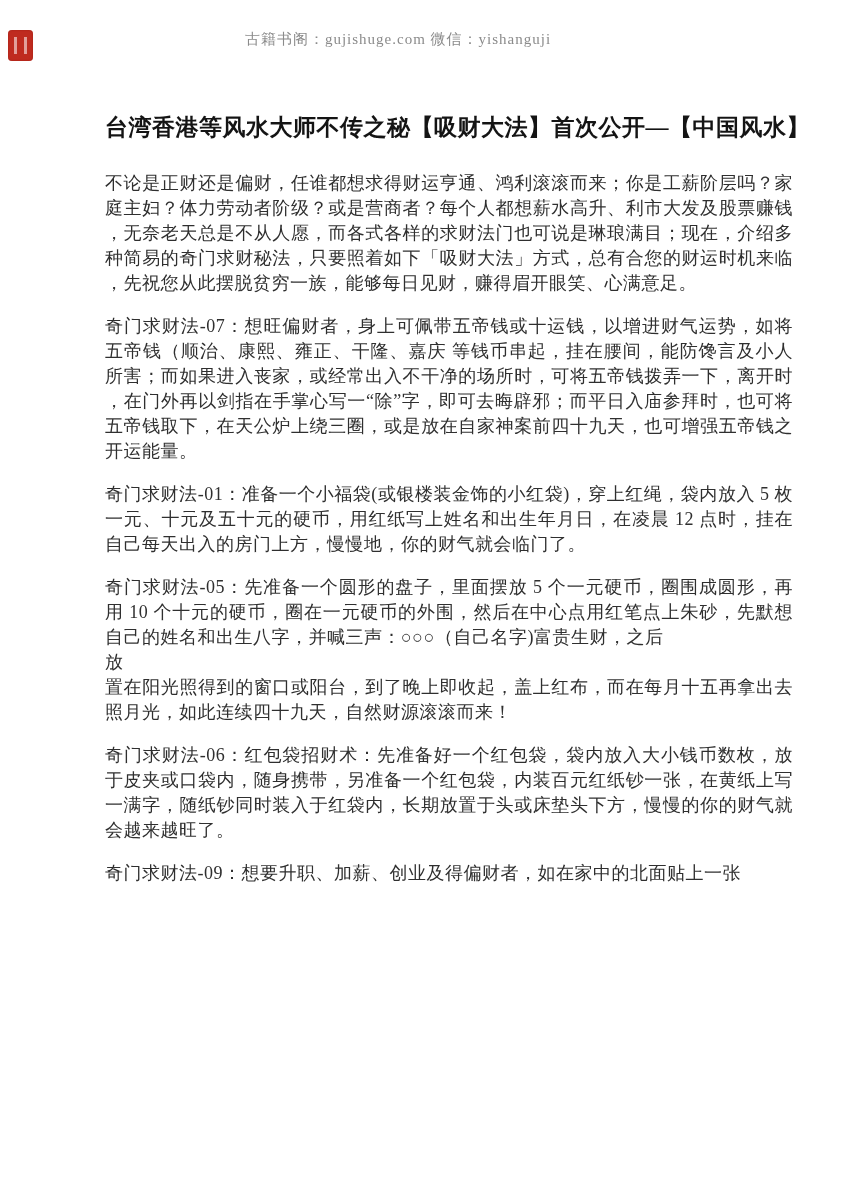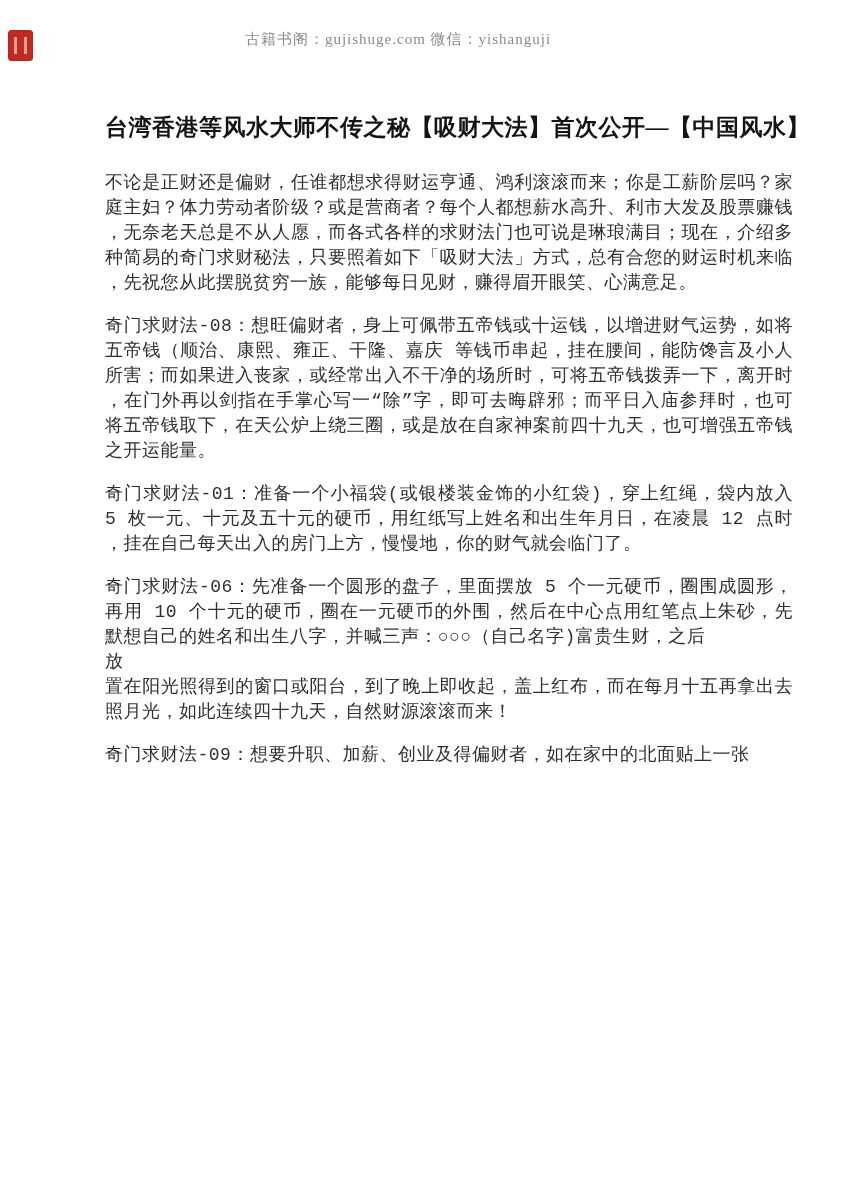--- a/index.html
+++ b/index.html
@@ -63,39 +63,39 @@
   }
   .para {
     margin: 0 0 18px 0;
     font-size: 18px;
     line-height: 25px;
     color: #2f2f2f;
     letter-spacing: 0.5px;
     text-align: justify;
     white-space: pre-line;
     line-break: anywhere;
-    font-family: Liberation Mono, monospace;
   }
 </style>
 </head>
 <body>
 
 <div class="page">
 
   <div class="watermark-header">古籍书阁：gujishuge.com 微信：yishanguji</div>
 
   <div class="red-stamp"></div>
 
   <div class="content">
     <h1 class="doc-title">台湾香港等风水大师不传之秘【吸财大法】首次公开—【中国风水】</h1>
 
     <div>
         <p class="para">不论是正财还是偏财，任谁都想求得财运亨通、鸿利滚滚而来；你是工薪阶层吗？家庭主妇？体力劳动者阶级？或是营商者？每个人都想薪水高升、利市大发及股票赚钱，无奈老天总是不从人愿，而各式各样的求财法门也可说是琳琅满目；现在，介绍多种简易的奇门求财秘法，只要照着如下「吸财大法」方式，总有合您的财运时机来临，先祝您从此摆脱贫穷一族，能够每日见财，赚得眉开眼笑、心满意足。</p>
-        <p class="para">奇门求财法-08：想旺偏财者，身上可佩带五帝钱或十运钱，以增进财气运势，如将五帝钱（顺治、康熙、雍正、干隆、嘉庆 等钱币串起，挂在腰间，能防馋言及小人所害；而如果进入丧家，或经常出入不干净的场所时，可将五帝钱拨弄一下，离开时，在门外再以剑指在手掌心写一“除”字，即可去晦辟邪；而平日入庙参拜时，也可将五帝钱取下，在天公炉上绕三圈，或是放在自家神案前四十九天，也可增强五帝钱之开运能量。</p>
+        <p class="para">奇门求财法-07：想旺偏财者，身上可佩带五帝钱或十运钱，以增进财气运势，如将五帝钱（顺治、康熙、雍正、干隆、嘉庆 等钱币串起，挂在腰间，能防馋言及小人所害；而如果进入丧家，或经常出入不干净的场所时，可将五帝钱拨弄一下，离开时，在门外再以剑指在手掌心写一“除”字，即可去晦辟邪；而平日入庙参拜时，也可将五帝钱取下，在天公炉上绕三圈，或是放在自家神案前四十九天，也可增强五帝钱之开运能量。</p>
         <p class="para">奇门求财法-01：准备一个小福袋(或银楼装金饰的小红袋)，穿上红绳，袋内放入 5 枚一元、十元及五十元的硬币，用红纸写上姓名和出生年月日，在凌晨 12 点时，挂在自己每天出入的房门上方，慢慢地，你的财气就会临门了。</p>
-        <p class="para">奇门求财法-06：先准备一个圆形的盘子，里面摆放 5 个一元硬币，圈围成圆形，再用 10 个十元的硬币，圈在一元硬币的外围，然后在中心点用红笔点上朱砂，先默想自己的姓名和出生八字，并喊三声：○○○（自己名字)富贵生财，之后
+        <p class="para">奇门求财法-05：先准备一个圆形的盘子，里面摆放 5 个一元硬币，圈围成圆形，再用 10 个十元的硬币，圈在一元硬币的外围，然后在中心点用红笔点上朱砂，先默想自己的姓名和出生八字，并喊三声：○○○（自己名字)富贵生财，之后
 放
 置在阳光照得到的窗口或阳台，到了晚上即收起，盖上红布，而在每月十五再拿出去照月光，如此连续四十九天，自然财源滚滚而来！</p>
+        <p class="para">奇门求财法-06：红包袋招财术：先准备好一个红包袋，袋内放入大小钱币数枚，放于皮夹或口袋内，随身携带，另准备一个红包袋，内装百元红纸钞一张，在黄纸上写一满字，随纸钞同时装入于红袋内，长期放置于头或床垫头下方，慢慢的你的财气就会越来越旺了。</p>
         <p class="para">奇门求财法-09：想要升职、加薪、创业及得偏财者，如在家中的北面贴上一张</p>
       </div>
   </div>
 
 </div>
 
 </body></html>

